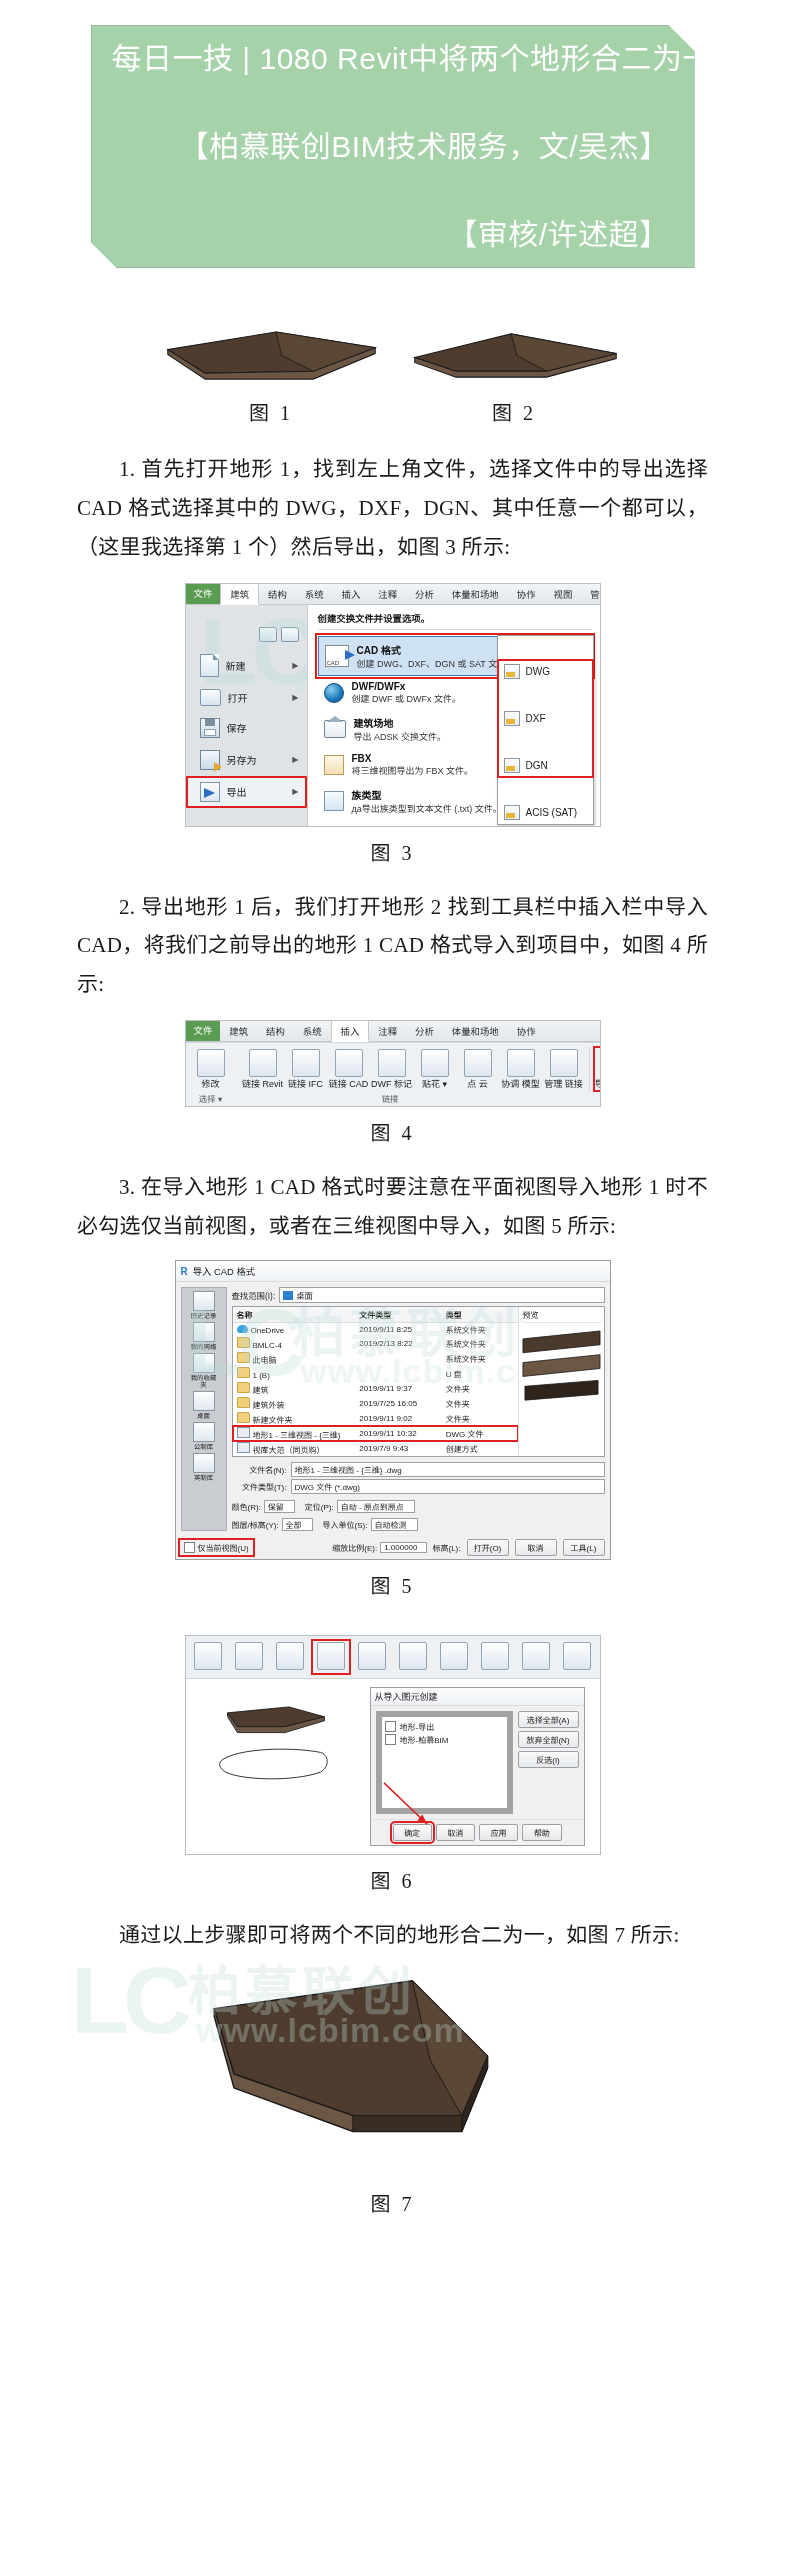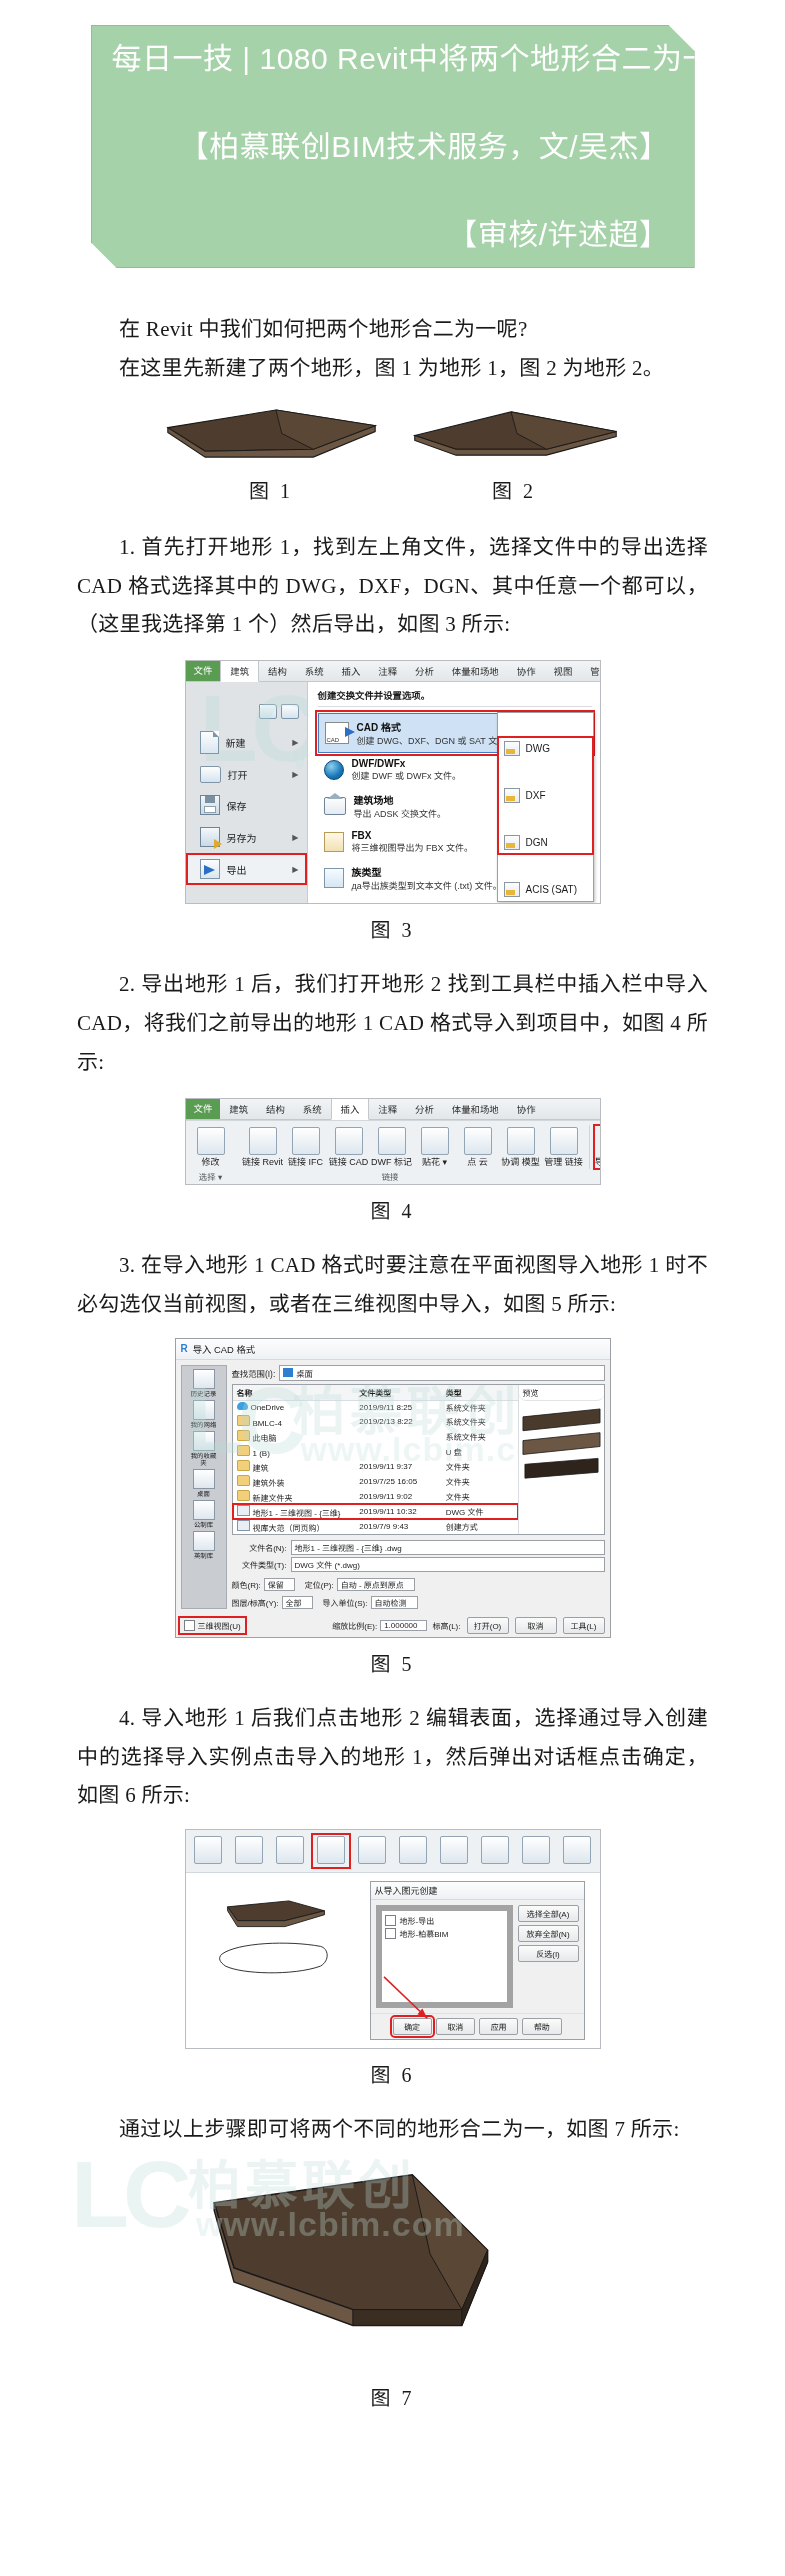--- a/index.html
+++ b/index.html
@@ -228,24 +228,20 @@
   <div class="banner-wrap">
     <div class="banner">
       <div class="banner-line l1">每日一技 | 1080 Revit中将两个地形合二为一</div>
       <div class="banner-line l2">【柏慕联创BIM技术服务，文/吴杰】</div>
       <div class="banner-line l3">【审核/许述超】</div>
     </div>
   </div>
 
   <div style="height:42px"></div>
 
-  <div class="content">
-    <p class="para">在 Revit 中我们如何把两个地形合二为一呢?</p>
-    <p class="para">在这里先新建了两个地形，图 1 为地形 1，图 2 为地形 2。</p>
-  </div>
 
   <div style="height:18px"></div>
 
   <div class="figrow">
     <div class="figcell">
       <svg width="213" height="57" viewBox="0 0 215 58">
         <polygon points="2,22 112,4 213,20 150,44 40,46" fill="#4e3d2e" stroke="#1a1a1a" stroke-width="1.1"></polygon>
         <polygon points="2,22 40,46 150,44 213,20 213,26 150,52 40,52 2,27" fill="#6b5744" stroke="#1a1a1a" stroke-width="1.1"></polygon>
         <polygon points="112,4 213,20 150,44 118,28" fill="#5a4735" stroke="#1a1a1a" stroke-width="0.9"></polygon>
       </svg>
@@ -623,43 +619,40 @@
               <span>导入单位(S):</span>
               <span style="background:#fff;border:1px solid #9aa0a6;padding:0 10px 0 3px;">自动检测</span>
             </div>
           </div>
         </div>
       </div>
 
       <div class="dlg-bottom">
         <span class="redoutline" style="display:inline-flex;align-items:center;gap:3px;padding:1px 3px;">
           <span class="chkbox"></span>
-          <span>三维视图(U)</span>
+          <span>仅当前视图(U)</span>
         </span>
         <span style="flex:1"></span>
         <span style="display:flex;gap:3px;align-items:center;">
           <span>缩放比例(E):</span>
           <span style="background:#fff;border:1px solid #9aa0a6;padding:0 8px 0 3px;">1.000000</span>
         </span>
         <span style="display:flex;gap:3px;align-items:center;">
           <span>标高(L):</span>
         </span>
         <span class="f6-fbtn">打开(O)</span>
         <span class="f6-fbtn">取消</span>
         <span class="f6-fbtn">工具(L)</span>
       </div>
     </div>
   </div>
   <div class="caption">图 5</div>
 
   <div style="height:22px"></div>
 
-  <div class="content">
-    <p class="para">4. 导入地形 1 后我们点击地形 2 编辑表面，选择通过导入创建中的选择导入实例点击导入的地形 1，然后弹出对话框点击确定，如图 6 所示:</p>
-  </div>
 
   <div style="height:14px"></div>
 
   <div class="shot-wrap">
     <div class="shot" style="width:416px;">
       <div class="f6-ribbon">
         <div class="ins-btn">
             <div class="bico"></div>
           </div>
         <div class="ins-btn">

